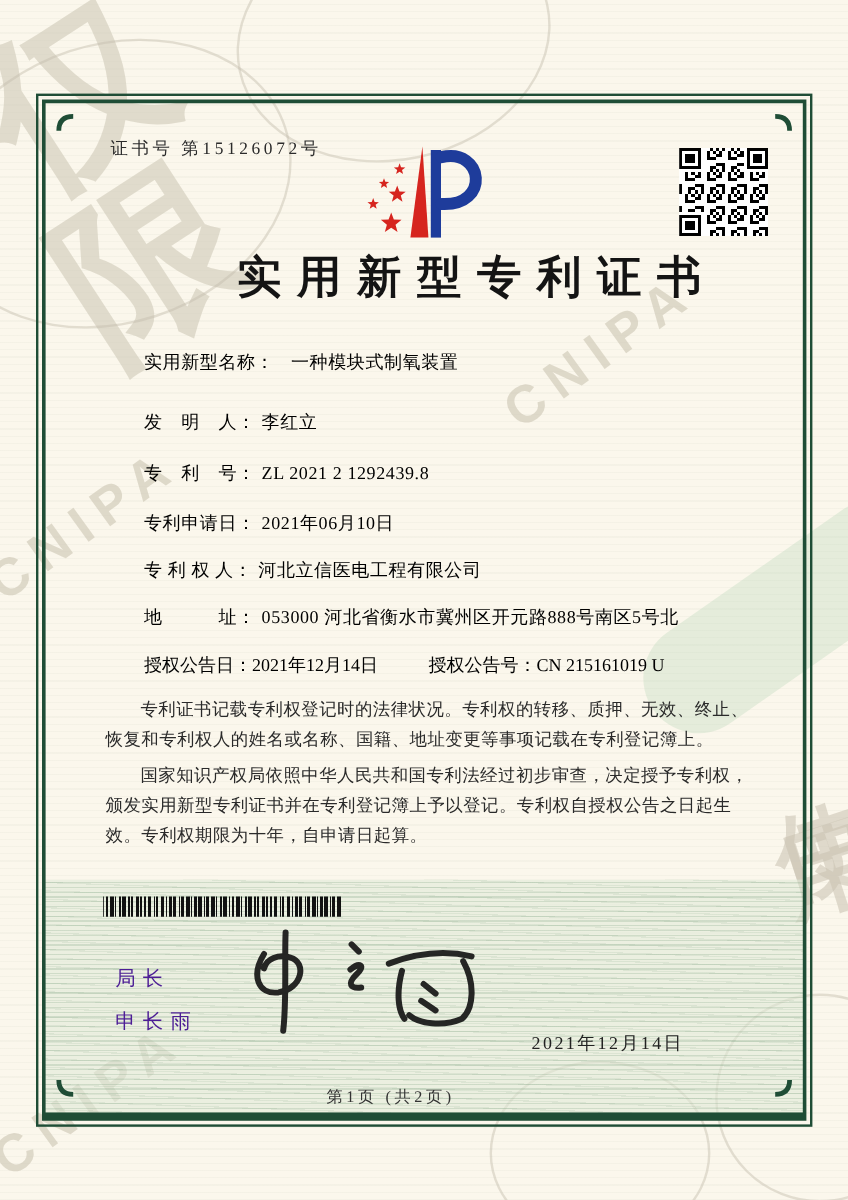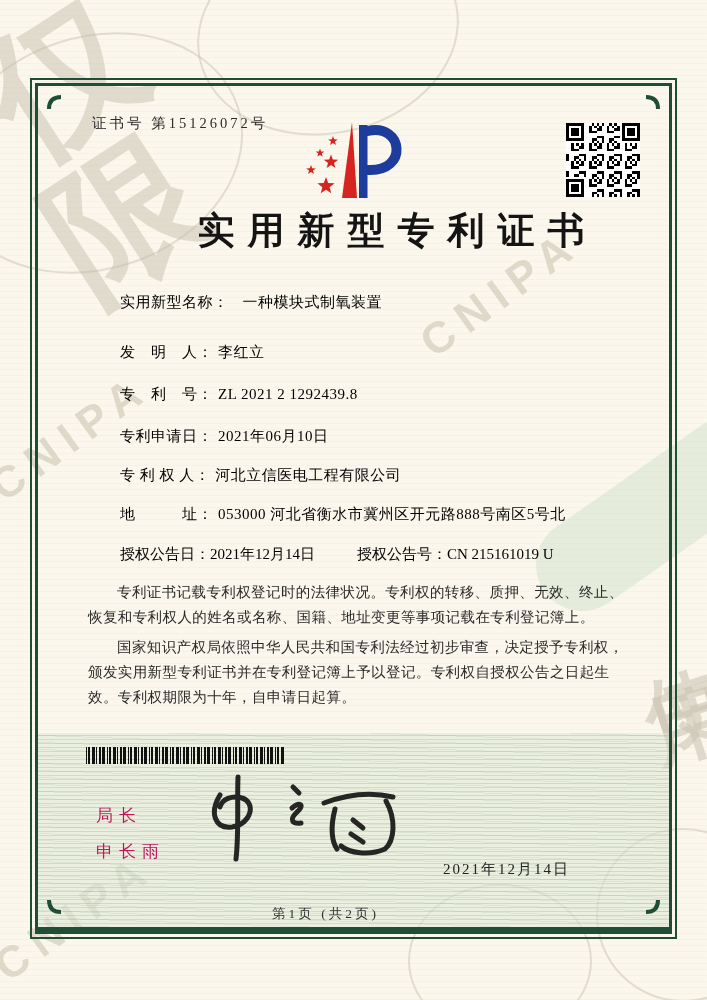--- a/index.html
+++ b/index.html
@@ -38,21 +38,21 @@
     font-size:37px;font-weight:bold;letter-spacing:13px;color:#141414;padding-left:44px;}
   .fields{position:absolute;left:92px;width:548px;font-size:15px;color:#000000;margin-left:28px;}
   .row{position:absolute;left:0;white-space:nowrap;}
   .row .lab{letter-spacing:0.5px;}
   .row .val{margin-left:5px;letter-spacing:0.5px;}
   .r1{top:0;} .r2{top:50px;} .r3{top:92px;} .r4{top:134px;} .r5{top:173px;} .r6{top:212px;} .r7{top:252px;}
   .grant-col2{display:inline-block;margin-left:42px;}
   .paras{position:absolute;left:88px;top:580px;width:550px;font-size:14.5px;line-height:25px;color:#2a2a2a;}
   .paras p{margin:0 0 5px 0;text-indent:2em;letter-spacing:0.4px;}
   .barcode{position:absolute;left:86px;top:747px;}
-  .director{position:absolute;left:96px;top:804px;font-size:17px;letter-spacing:6px;color:#be185d;}
+  .director{position:absolute;left:96px;top:804px;font-size:17px;letter-spacing:6px;color:#4c1d95;}
   .director div{margin-bottom:13px;}
   .signature{position:absolute;left:196px;top:772px;}
   .issue-date{position:absolute;left:443px;top:860px;font-size:15px;letter-spacing:2px;color:#222;}
   .page-info{position:absolute;left:0;top:905px;width:651px;text-align:center;
     font-size:13.5px;letter-spacing:3px;color:#333;}
   .footer-note{position:absolute;left:0;top:947px;width:707px;text-align:center;
     font-size:13.5px;letter-spacing:4px;color:#67775f;}
 </style>
 </head>
 <body>

